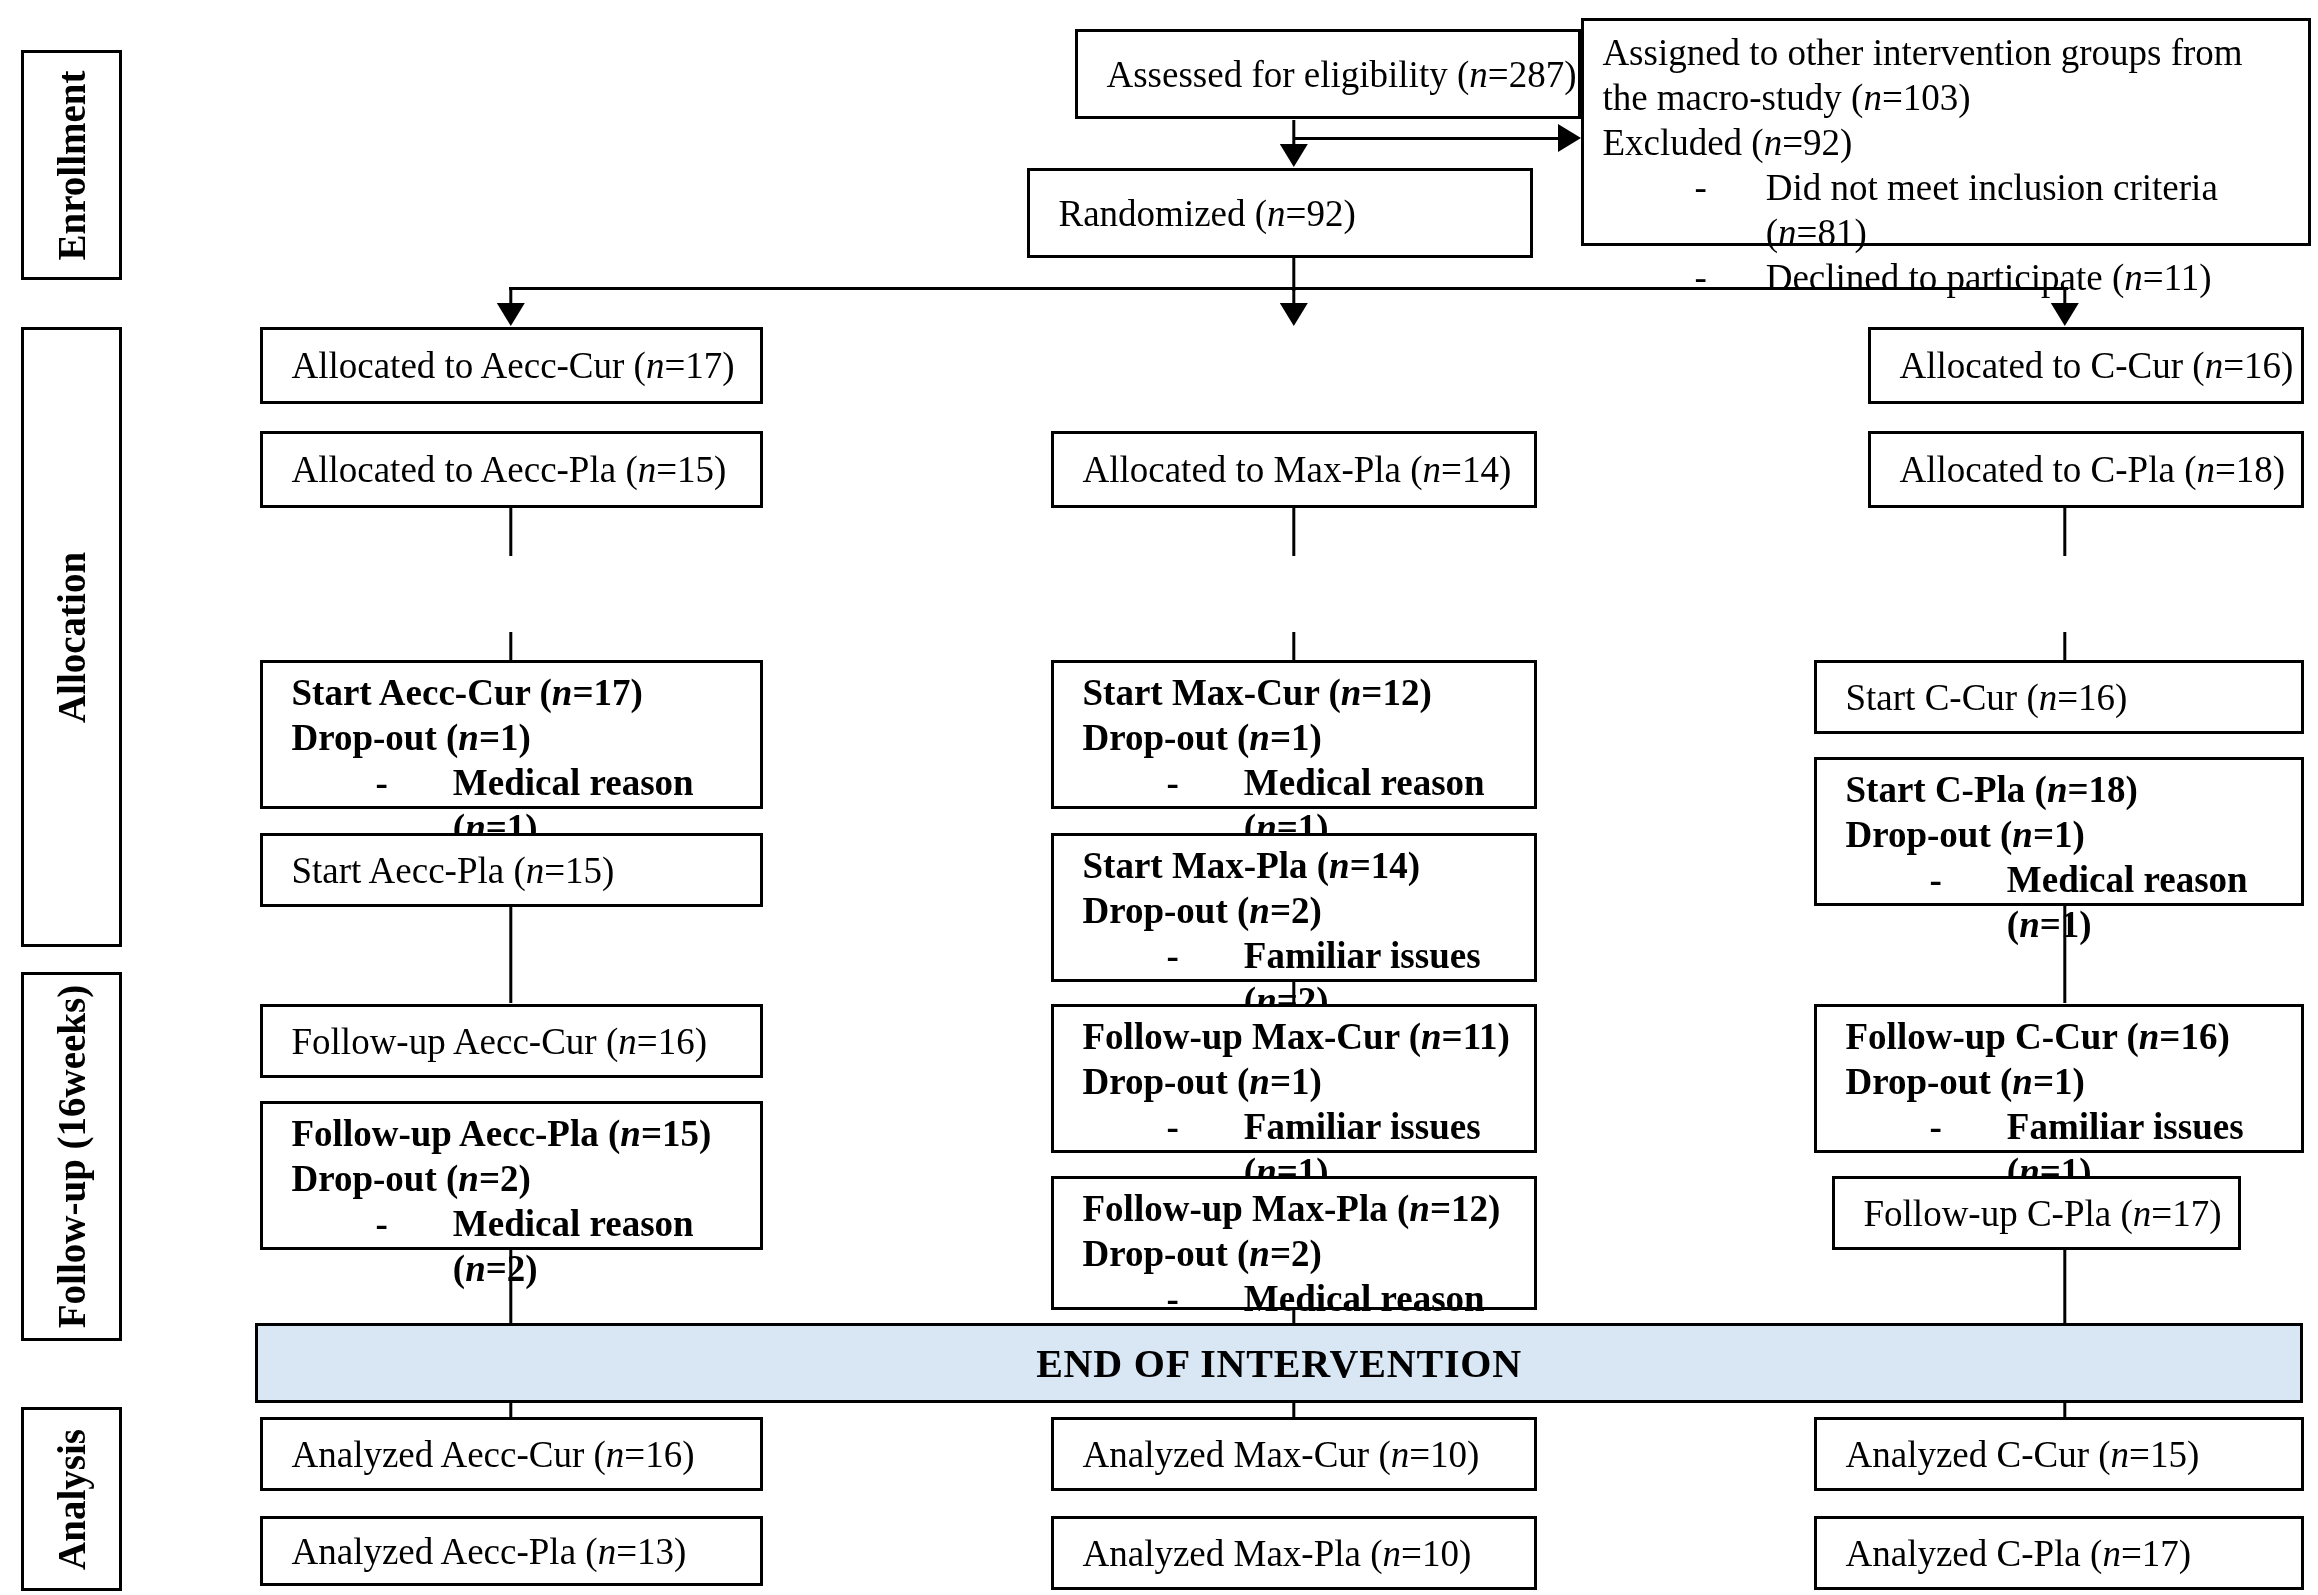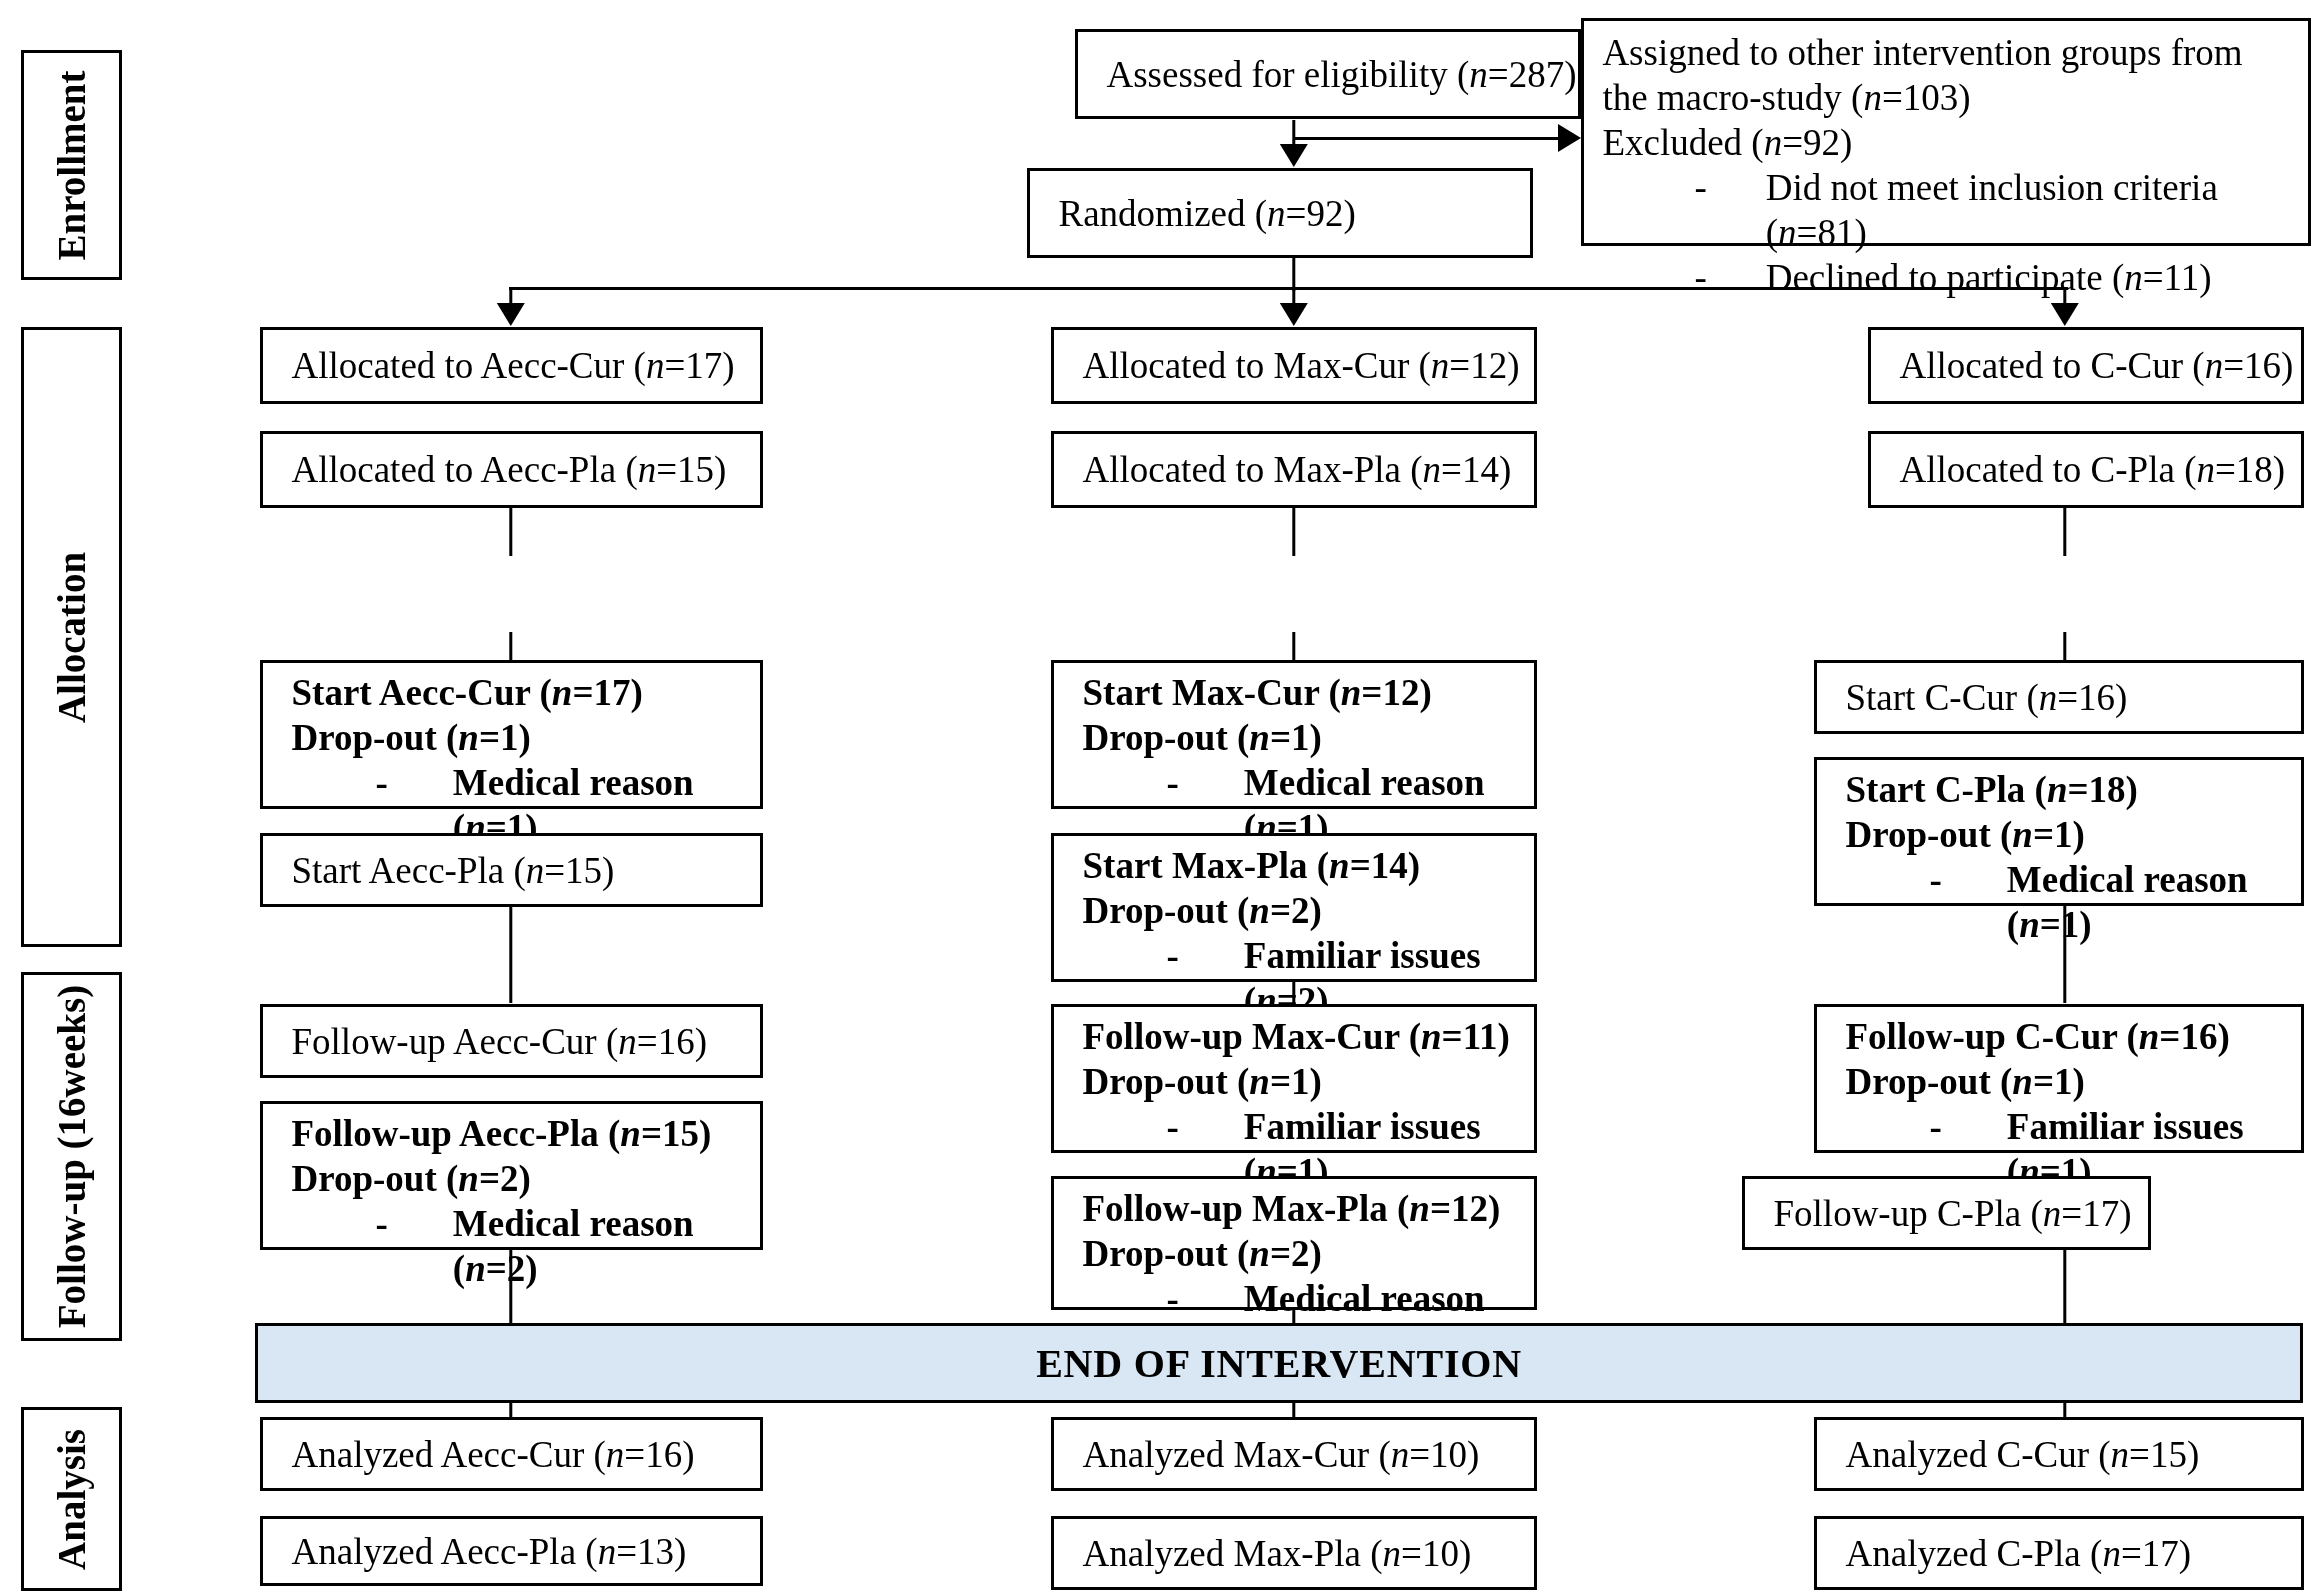--- a/index.html
+++ b/index.html
@@ -93,23 +93,20 @@
   <div class="arrowDown" style="left:1294px;top:303px"></div>
   <div class="vline" style="left:2065px;top:287px;height:19px"></div>
   <div class="arrowDown" style="left:2065px;top:303px"></div>
 
   <div class="box b1" style="left:260px;top:327px;width:503px;height:77px">
     <div>Allocated to Aecc-Cur (<i>n</i>=17)</div>
   </div>
   <div class="box b1" style="left:260px;top:431px;width:503px;height:77px">
     <div>Allocated to Aecc-Pla (<i>n</i>=15)</div>
   </div>
-  <div class="box b1" style="left:1051px;top:327px;width:486px;height:77px">
-    <div>Allocated to Max-Cur (<i>n</i>=12)</div>
-  </div>
   <div class="box b1" style="left:1051px;top:431px;width:486px;height:77px">
     <div>Allocated to Max-Pla (<i>n</i>=14)</div>
   </div>
   <div class="box b1" style="left:1868px;top:327px;width:436px;height:77px">
     <div>Allocated to C-Cur (<i>n</i>=16)</div>
   </div>
   <div class="box b1" style="left:1868px;top:431px;width:436px;height:77px">
     <div>Allocated to C-Pla (<i>n</i>=18)</div>
   </div>
 
@@ -197,21 +194,21 @@
   </div>
 
   <div class="box b3" style="left:1814px;top:1004px;width:490px;height:149px">
     <div>Follow-up C-Cur (<i>n</i>=16)</div>
     <div>Drop-out (<i>n</i>=1)</div>
     <div class="bullet">
       <span class="dash">-</span>
       <span>Familiar issues (<i>n</i>=1)</span>
     </div>
   </div>
-  <div class="box b1" style="left:1742px;top:1176px;width:409px;height:74px">
+  <div class="box b1" style="left:1832px;top:1176px;width:409px;height:74px">
     <div>Follow-up C-Pla (<i>n</i>=17)</div>
   </div>
 
   <div class="vline" style="left:511px;top:1250px;height:74px"></div>
   <div class="vline" style="left:1294px;top:1310px;height:13.4px"></div>
   <div class="vline" style="left:2065px;top:1250px;height:74px"></div>
 
   <div class="banner" id="endBanner" style="left: 255px; top: 1323px; width: 2048px; height: 80px; background: rgb(217, 230, 243);">
     <span>END OF INTERVENTION</span>
   </div>

